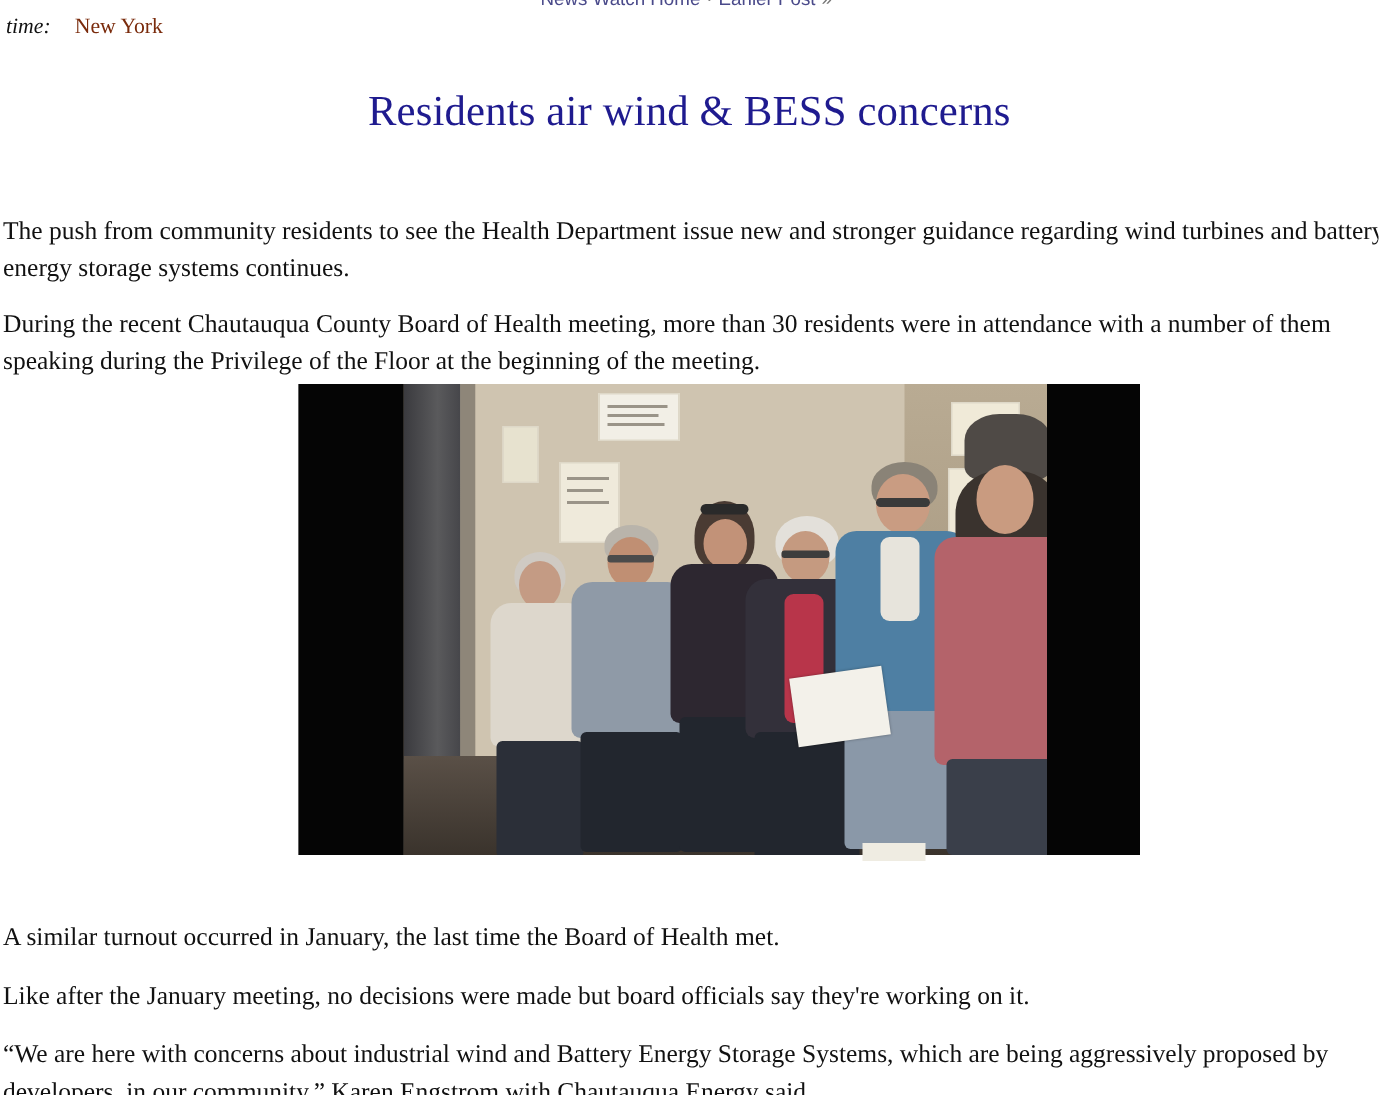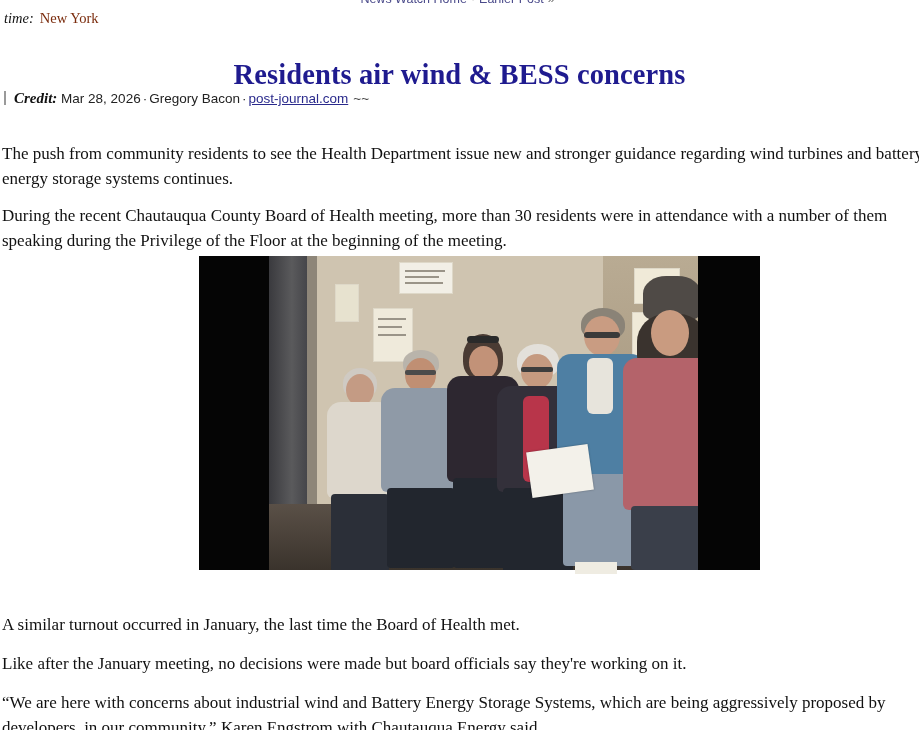--- a/index.html
+++ b/index.html
@@ -55,31 +55,32 @@
     white-space: nowrap;
   }
   .filed .label {
     font-style: italic;
     font-family: "Liberation Serif", serif;
     color: #111;
   }
   .filed .tag {
     color: #7a2b0c;
     padding-left: 6px;
+    margin-left: 10px;
   }
 
   
   .headline {
     position: absolute;
     top: 40px;
     left: 0;
     width: 919px;
     text-align: center;
     font-family: "Liberation Serif", serif;
-    font-weight: bold;
+    font-weight: normal;
     font-size: 28.5px;
     letter-spacing: 0.1px;
     color: #1f1b8f;
   }
 
   
   .credit {
     position: absolute;
     top: 90px;
     left: 4px;
@@ -264,24 +265,20 @@
   <div class="topnav">
     <a href="#">News Watch Home</a><span class="sep">·</span><a href="#">Earlier Post</a><span class="sep">»</span>
   </div>
 
   <div class="filed">
     <span class="label">time:</span><span class="tag">New York</span>
   </div>
 
   <h1 class="headline">Residents air wind &amp; BESS concerns</h1>
 
-  <div class="credit">
-    <span class="bar"></span><span class="ckey">Credit:</span>
-    <span class="cval">Mar 28, 2026</span><span class="cdot">·</span><span class="cval">Gregory Bacon</span><span class="cdot">·</span><a class="clink" href="#">post-journal.com</a><span class="ctilde">~~</span>
-  </div>
 
   <p class="para p1">The push from community residents to see the Health Department issue new and stronger guidance regarding wind turbines and battery energy storage systems continues.</p>
   <p class="para p2">During the recent Chautauqua County Board of Health meeting, more than 30 residents were in attendance with a number of them speaking during the Privilege of the Floor at the beginning of the meeting.</p>
 
   <div class="photo-wrap">
     <div class="photo">
 
       <div class="room">
         <div class="door"></div>
         <div class="doorframe"></div>

